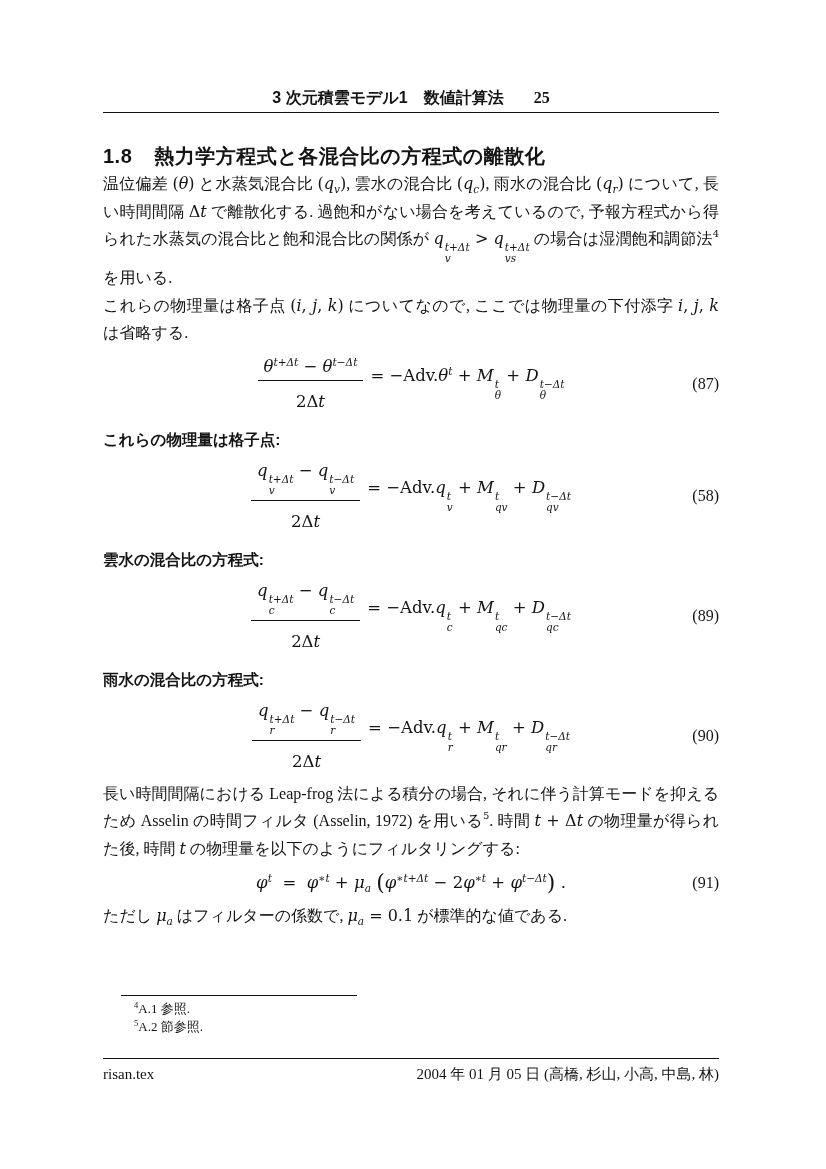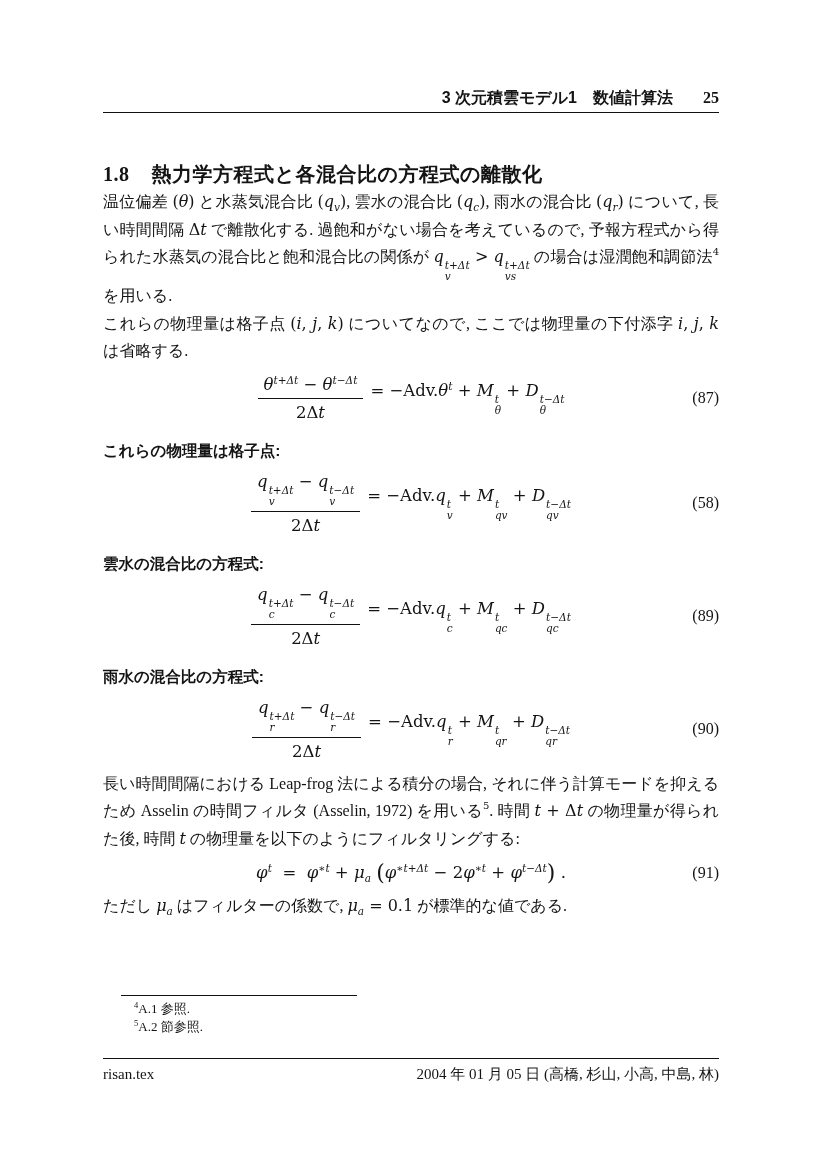--- a/index.html
+++ b/index.html
@@ -3,29 +3,29 @@
 <meta charset="utf-8">
 <style>
   html,body{margin:0;padding:0;}
   body{
     width:826px;height:1169px;position:relative;background:#ffffff;color:#141414;
     font-family:"Liberation Serif",serif;
     -webkit-font-smoothing:antialiased;
   }
   .page{position:absolute;left:103px;top:0;width:616px;height:1169px;}
   
-  .hdr{display:flex;justify-content:flex-end;align-items:baseline;
+  .hdr{display:flex;justify-content:center;align-items:baseline;
        margin-top:88px;font-family:"Liberation Sans",sans-serif;font-weight:bold;font-size:16px;}
   .hdr-right{display:flex;align-items:baseline;}
   .hdr-secno{margin-right:16px;}
   .hdr-page{margin-left:30px;font-family:"Liberation Serif",serif;}
   .hdr-rule{border:none;border-top:1.6px solid #111;margin:3px 0 0 0;}
   
-  h1.sec{font-family:Liberation Serif, serif;font-weight:bold;font-size:20px;
-         margin:48px 0 0 0;letter-spacing:0.5px;}
+  h1.sec{font-family:Liberation Sans, sans-serif;font-weight:bold;font-size:20px;
+         margin:30px 0 0 0;letter-spacing:0.5px;}
   h1.sec .secno{margin-right:22px;}
   
   p.body{font-size:16px;line-height:27.5px;text-align:justify;margin:0;}
   .p1{margin-top:32px;}
   .p2{margin-top:9px;}
   .p3{margin-top:16px;}
   .p4{margin-top:9px;}
   .lat{font-family:"Liberation Serif",serif;}
   
   .eqlabel{font-family:"Liberation Sans",sans-serif;font-weight:bold;font-size:15.5px;
@@ -43,21 +43,21 @@
   .tokwrap{white-space:nowrap;}
   .fnm{font-size:10px;vertical-align:7px;line-height:0;}
   
   .eqline{position:relative;display:flex;justify-content:center;align-items:center;
           font-size:16.5px;}
   .eq-frac{margin:10px 0 9px 0;align-items:flex-end;}
   .eq-inline{margin:8px 0 7px 0;}
   .mathwrap{display:inline-flex;align-items:center;}
   .frac{display:inline-flex;flex-direction:column;align-items:center;text-align:center;}
   .fnum{padding:0 6px 4px 6px;border-bottom:1.3px solid #111;white-space:nowrap;}
-  .fden{padding-top:4px;white-space:nowrap;}
+  .fden{padding-top:11px;white-space:nowrap;}
   .rhs{margin-left:7px;white-space:nowrap;}
   .eqtag{position:absolute;right:0;top:50%;transform:translateY(-50%);font-size:16px;font-family:Liberation Serif, serif;}
   
   .fnblock{position:absolute;left:18px;top:995px;width:580px;font-size:13px;line-height:17.5px;}
   .fnrule{border:none;border-top:1px solid #111;width:236px;margin:0 0 4px 0;}
   .fnline{margin-left:13px;}
   .fnline .fnm{font-size:8.5px;vertical-align:5px;}
   
   .ftblock{position:absolute;left:0;top:1058px;width:616px;font-size:15px;}
   .ftrule{border:none;border-top:1px solid #111;margin:0 0 6px 0;}

